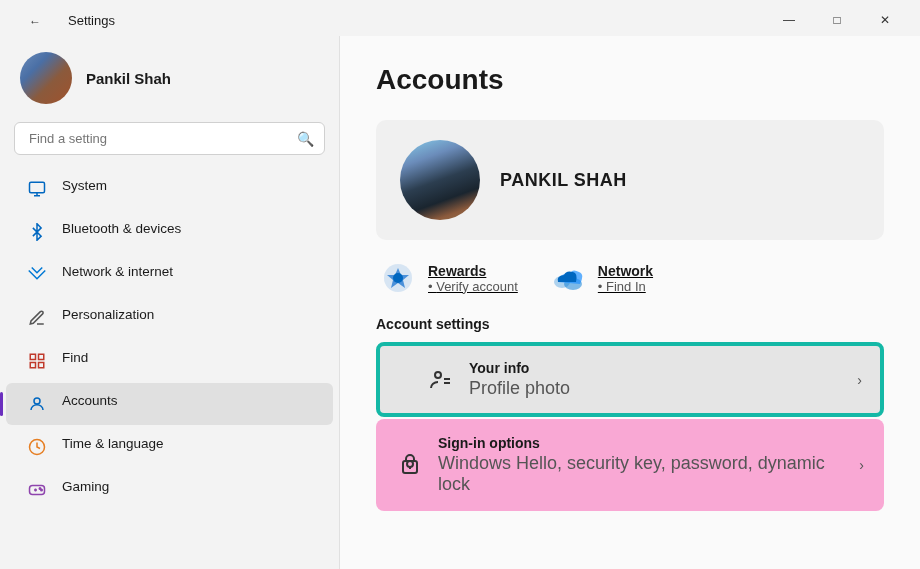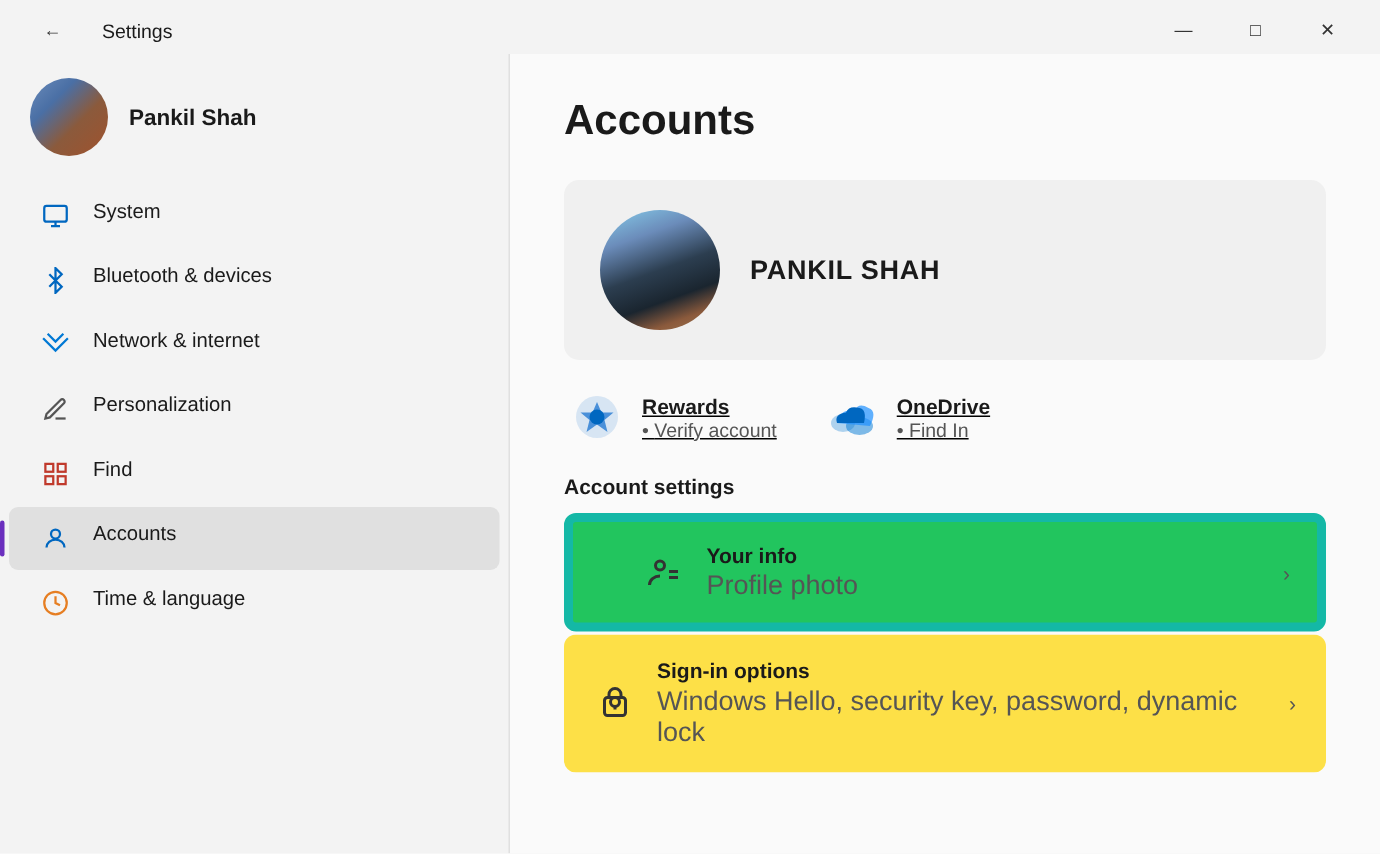--- a/index.html
+++ b/index.html
@@ -270,29 +270,29 @@
     
     .settings-list {
       display: flex;
       flex-direction: column;
       gap: 2px;
     }
     .settings-item {
       display: flex;
       align-items: center;
       justify-content: space-between;
-      background: #fde047;
+      background: #f9a8d4;
       border-radius: 8px;
       padding: 14px 18px;
       cursor: pointer;
       border: 2px solid transparent;
     }
     .settings-item.selected {
-      border: 6px solid #14b8a6;
-      background: #22c55e;
+      border: 4px solid #14b8a6;
+      background: #e5e5e5;
       padding-left: 47px;
     }
     .settings-item-left {
       display: flex;
       align-items: center;
       gap: 14px;
     }
     .settings-item-icon {
       width: 28px;
       height: 28px;
@@ -336,20 +336,24 @@
 
   <div class="sidebar">
 
     <div class="sidebar-user">
       <div class="sidebar-avatar">
         <div class="sidebar-avatar-img"></div>
       </div>
       <span class="sidebar-username">Pankil Shah</span>
     </div>
 
+    <div class="sidebar-search">
+      <input type="text" placeholder="Find a setting" style="">
+      <span class="search-icon-wrap">🔍</span>
+    </div>
 
     <ul class="nav-list">
 
       <li class="nav-item">
         <span class="nav-icon icon-system">
           <svg width="18" height="18" viewBox="0 0 24 24" fill="currentColor">
               <rect x="2" y="3" width="20" height="14" rx="2" fill="none" stroke="currentColor" stroke-width="2"></rect>
               <line x1="8" y1="21" x2="16" y2="21" stroke="currentColor" stroke-width="2"></line>
               <line x1="12" y1="17" x2="12" y2="21" stroke="currentColor" stroke-width="2"></line>
             </svg>
@@ -411,20 +415,32 @@
       <li class="nav-item">
         <span class="nav-icon icon-time">
           <svg width="18" height="18" viewBox="0 0 24 24" fill="none" stroke="#e67e22" stroke-width="2">
               <circle cx="12" cy="12" r="10"></circle>
               <polyline points="12 6 12 12 16 14"></polyline>
             </svg>
         </span>
         <span class="nav-label">Time &amp; language</span>
       </li>
 
+      <li class="nav-item">
+        <span class="nav-icon icon-gaming">
+          <svg width="18" height="18" viewBox="0 0 24 24" fill="none" stroke="#8e44ad" stroke-width="2">
+              <rect x="2" y="6" width="20" height="12" rx="4"></rect>
+              <line x1="8" y1="12" x2="12" y2="12"></line>
+              <line x1="10" y1="10" x2="10" y2="14"></line>
+              <circle cx="16" cy="10" r="1" fill="#8e44ad"></circle>
+              <circle cx="18" cy="12" r="1" fill="#8e44ad"></circle>
+            </svg>
+        </span>
+        <span class="nav-label">Gaming</span>
+      </li>
     </ul>
   </div>
 
   <div class="main-content">
     <h1 class="page-title">Accounts</h1>
 
     <div class="account-card">
       <div class="account-avatar">
         <div class="account-avatar-img"></div>
       </div>
@@ -450,21 +466,21 @@
       <div class="service-item">
         <div class="service-icon">
           <svg width="32" height="32" viewBox="0 0 32 32">
             <ellipse cx="10" cy="20" rx="8" ry="6" fill="#0078d4" opacity="0.3"></ellipse>
             <ellipse cx="21" cy="22" rx="9" ry="6" fill="#0078d4" opacity="0.5"></ellipse>
             <path d="M6 20 Q8 10 18 12 Q20 6 27 10 Q33 12 28 22 Z" fill="#1e90ff" opacity="0.7"></path>
             <path d="M6 20 Q4 14 12 13 Q14 8 21 10 Q26 11 24 20 Z" fill="#0067c0"></path>
           </svg>
         </div>
         <div class="service-info">
-          <div class="service-name">OneDrive</div>
+          <div class="service-name">Network</div>
           <div class="service-sub">Find In</div>
         </div>
       </div>
     </div>
 
     <div class="section-title">Account settings</div>
 
     <div class="settings-list">
 
       <div class="settings-item selected">

